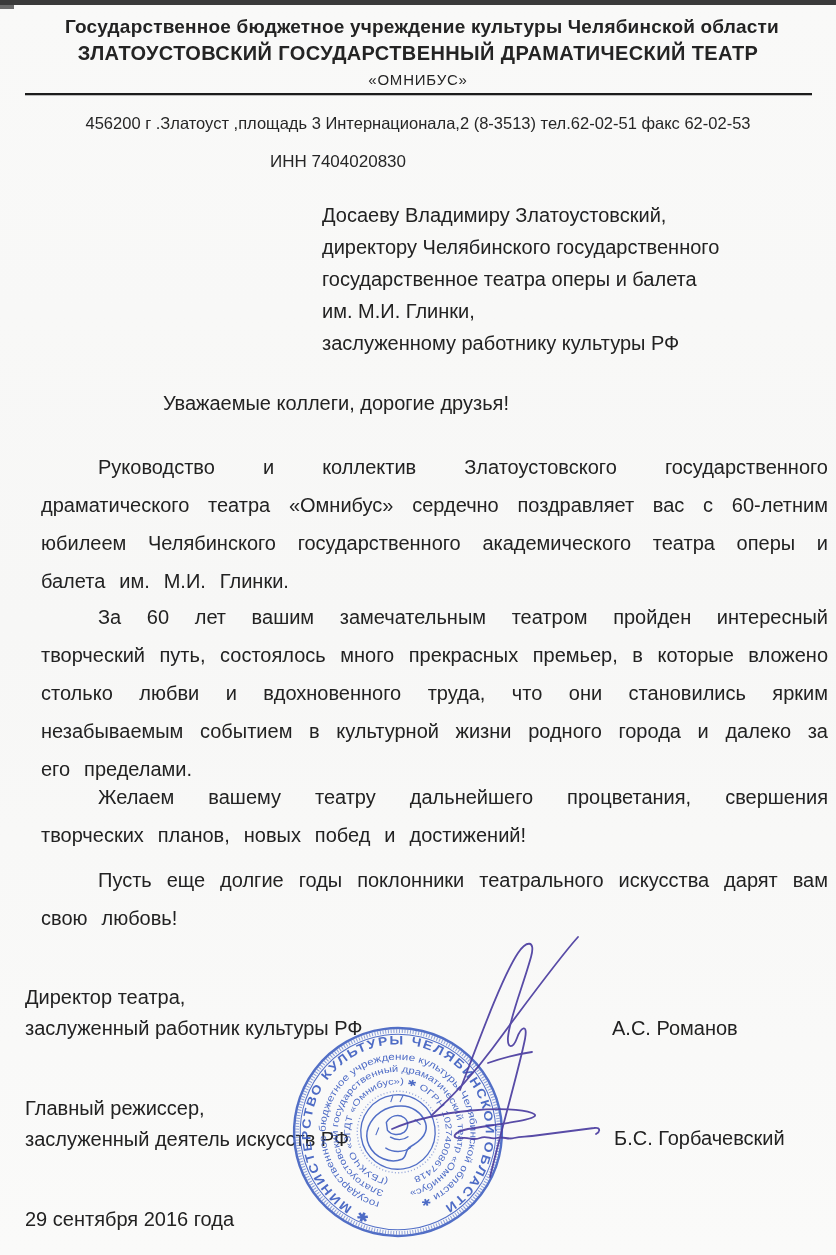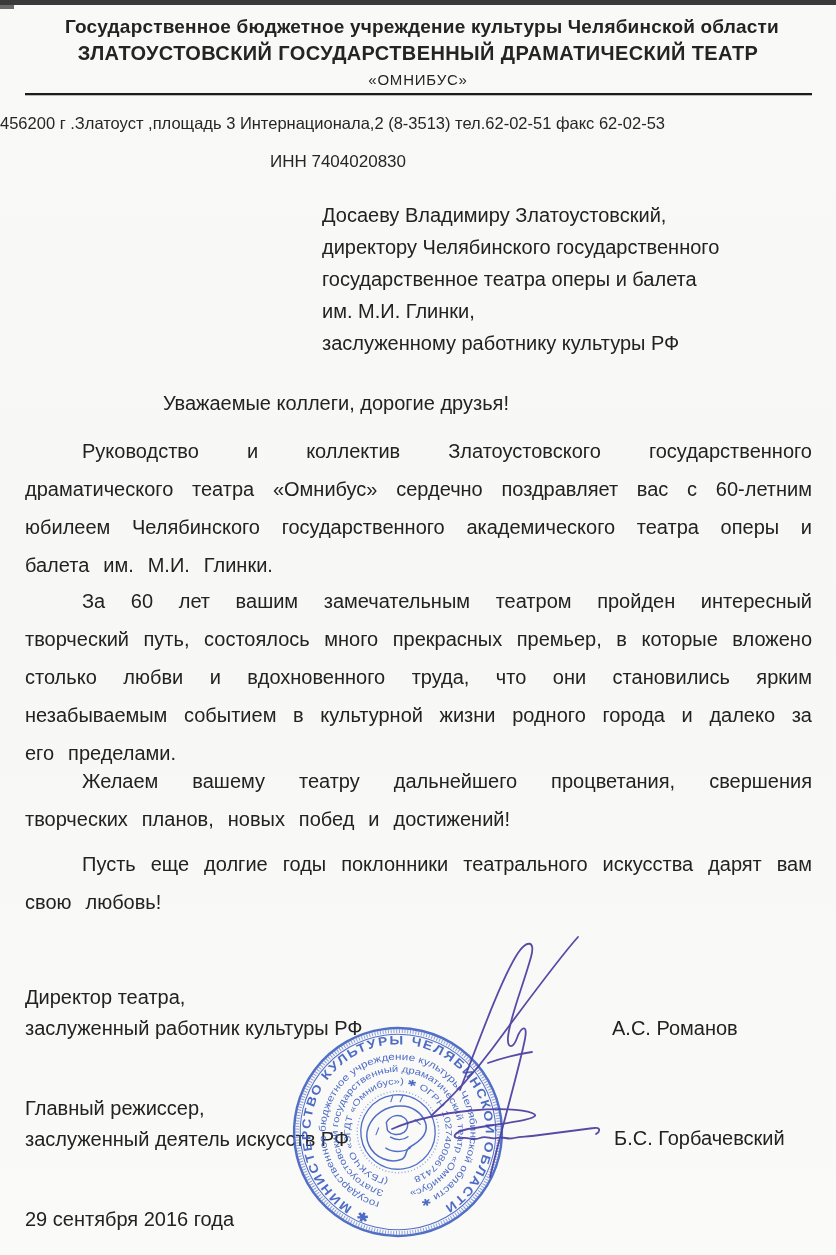--- a/index.html
+++ b/index.html
@@ -13,33 +13,33 @@
     overflow:hidden;
   }
   .scan-edge-top{position:absolute;top:0;left:0;width:836px;height:5px;background:#3a3a3a;}
   .scan-edge-top::after{content:"";position:absolute;left:0;top:5px;width:14px;height:4px;background:#6a6a6a;}
 
   .letterhead{position:absolute;top:16px;left:0;width:836px;text-align:center;}
   .org-type{font-size:19px;font-weight:bold;letter-spacing:.2px;color:#232323;padding-left:8px;}
   .org-name{font-size:20px;font-weight:bold;letter-spacing:.4px;margin-top:4px;color:#242424;}
   .org-short{font-size:15px;font-weight:normal;letter-spacing:.8px;margin-top:6px;color:#242424;}
   .rule{position:absolute;top:93px;left:25px;width:787px;border-top:2.5px solid #1c1c1c;box-shadow:0 1px 0 rgba(0,0,0,.25);}
-  .address-line{position:absolute;top:114px;left:0;width:836px;text-align:left;font-size:16.5px;color:#262626;}
+  .address-line{position:absolute;top:114px;left:0;width:836px;text-align:center;font-size:16.5px;color:#262626;}
   .inn-line{position:absolute;top:152px;left:0;width:676px;text-align:center;font-size:17px;color:#262626;}
 
   .recipient{position:absolute;top:199px;left:322px;font-size:20px;line-height:32px;color:#222;}
 
   .salutation{position:absolute;top:392px;left:0;width:672px;text-align:center;font-size:20px;color:#222;}
 
   .body-par{
     position:absolute;left:25px;width:787px;
     font-size:20px;line-height:38px;color:#222;
     text-align:justify;text-align-last:left;
     text-indent:57px;word-spacing:.42em;
-    margin:0;
+    margin:16px;
   }
   .p1{top:432px;}
   .p2{top:582px;}
   .p3{top:762px;}
   .p4{top:845px;}
 
   .sig-titles{position:absolute;left:25px;font-size:20px;line-height:31px;color:#222;}
   .sig1-titles{top:982px;}
   .sig2-titles{top:1093px;}
   .sig-name{position:absolute;font-size:20px;color:#222;}

